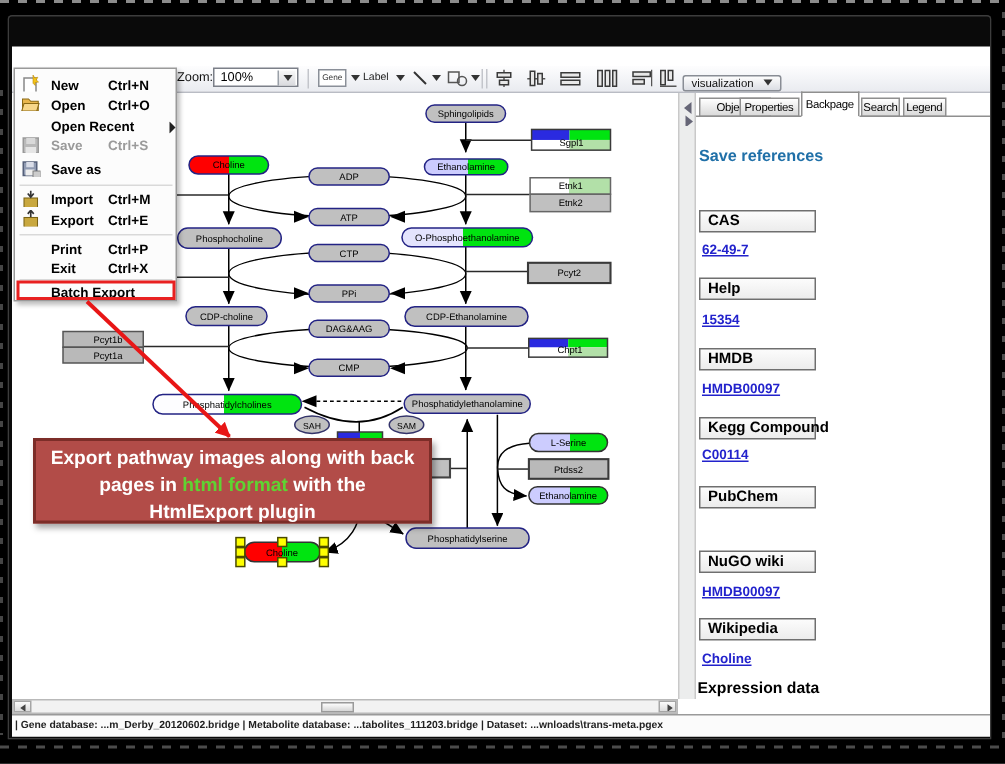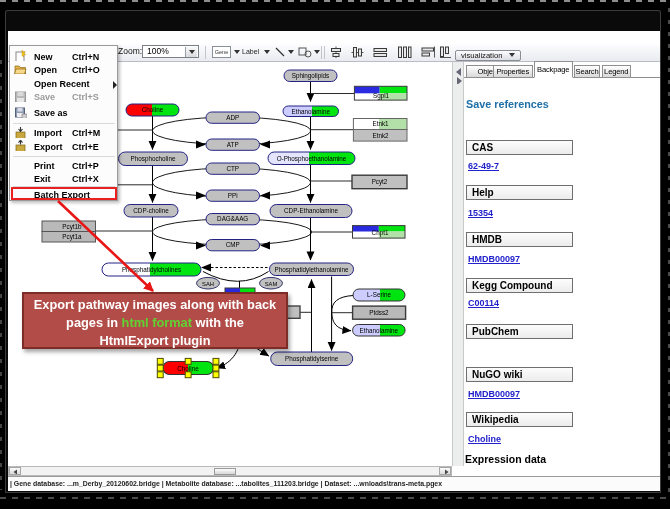--- a/index.html
+++ b/index.html
@@ -58,21 +58,21 @@
   
   #splitter { position:absolute; left:444px; top:31px; width:12px; height:404px;
     background:#eceded; border-left:1px solid #c9c9c9; border-right:1px solid #c9c9c9; }
   #sidebar { position:absolute; left:456px; top:31px; width:196px; height:414px; background:#fff; }
   .tab { position:absolute; top:3px; height:13px; background:linear-gradient(#fff,#d9d9d9);
     border:1px solid #8f8f8f; font-size:7.6px; letter-spacing:-0.2px; line-height:12px; text-align:center; color:#000; }
   .tabact { top:-1px; height:17px; background:#fff; border-bottom:1px solid #fff;
     line-height:15px; z-index:3; }
   #tabline { position:absolute; left:0; top:15px; width:196px; height:1px; background:#8f8f8f; z-index:1; }
   #crossref { position:absolute; left:2px; top:36px; font-size:10.8px; font-weight:bold; color:#2070a8; }
-  .bpbox { position:absolute; left:2px; width:107px; height:15px; white-space:nowrap;
+  .bpbox { position:absolute; left:2px; width:78px; height:15px; white-space:nowrap;
     background:linear-gradient(#fcfcfc,#ececec); border:1px solid #6f6f6f;
     font-size:10px; font-weight:bold; color:#000; line-height:14px; padding-left:5px; }
   .bplink { position:absolute; left:4px; font-size:9px; font-weight:bold; color:#2222cc;
     text-decoration:underline; }
   .bptext { position:absolute; left:4px; font-size:9px; color:#000;margin-top:28px; }
   #expdata { position:absolute; left:1px; top:391px; font-size:10.5px; font-weight:bold; color:#000; }
   
   #filemenu { position:absolute; left:1px; top:14px; width:109px; height:156px;
     background:#fcfcfc; border:1px solid #9a9a9a; z-index:40;
     box-shadow:2px 2px 3px rgba(0,0,0,.25); font-size:9px; font-weight:bold; color:#000; }

